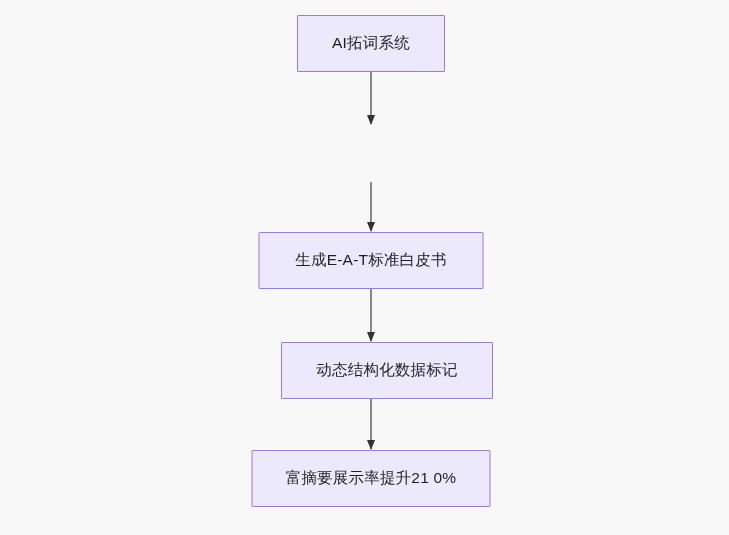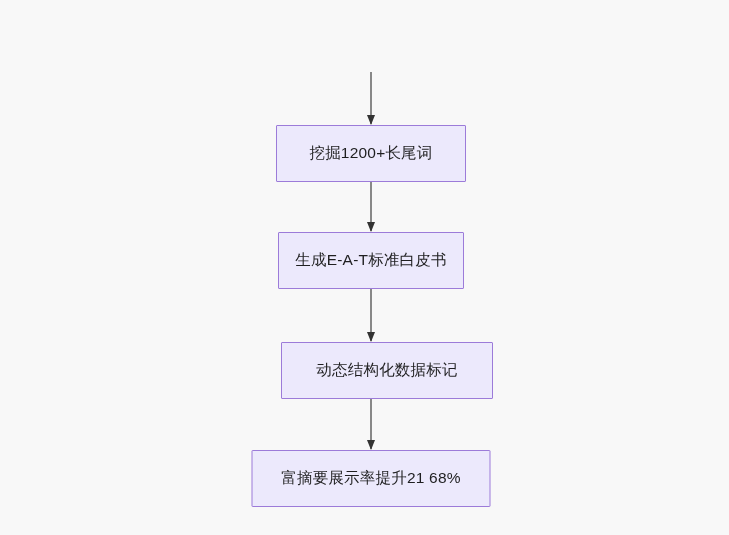--- a/index.html
+++ b/index.html
@@ -42,51 +42,51 @@
   .node-label {
     font-size: 15.5px;
     color: #1f1f20;
     line-height: 1.2;
     letter-spacing: 0.2px;
     white-space: nowrap;
     text-align: center;
   }
   .n1 { top: 15px;  width: 148px; }
   .n2 { top: 125px; width: 190px; }
-  .n3 { top: 232px; width: 186px; }
+  .n3 { top: 232px; width: 225px; }
   .n4 { top: 342px; width: 212px; margin-left: 16px; }
   .n5 { top: 450px; width: 239px; }
 </style>
 </head>
 <body>
 
 <div id="flowchart">
 
   <svg class="edge-layer" width="729" height="535" viewBox="0 0 729 535">
     <defs>
       <marker id="arrowhead" markerWidth="10" markerHeight="8" refX="9" refY="4" orient="auto" markerUnits="userSpaceOnUse">
         <path d="M0,0 L10,4 L0,8 z" fill="#333333"></path>
       </marker>
     </defs>
     <line x1="371" y1="72" x2="371" y2="124" stroke="#888888" stroke-width="2" marker-end="url(#arrowhead)"></line>
     <line x1="371" y1="182" x2="371" y2="231" stroke="#888888" stroke-width="2" marker-end="url(#arrowhead)"></line>
     <line x1="371" y1="289" x2="371" y2="341" stroke="#888888" stroke-width="2" marker-end="url(#arrowhead)"></line>
     <line x1="371" y1="399" x2="371" y2="449" stroke="#888888" stroke-width="2" marker-end="url(#arrowhead)"></line>
   </svg>
 
+  <div class="node n1">
+    <span class="node-label">AI拓词系统</span>
+  </div>
 
-  <div class="node n2">
-    <span class="node-label">挖掘1200+长尾词</span>
-  </div>
 
   <div class="node n3">
     <span class="node-label">生成E-A-T标准白皮书</span>
   </div>
 
   <div class="node n4">
     <span class="node-label">动态结构化数据标记</span>
   </div>
 
   <div class="node n5">
-    <span class="node-label">富摘要展示率提升21 68%</span>
+    <span class="node-label">富摘要展示率提升21 0%</span>
   </div>
 
 </div>
 
 </body></html>

